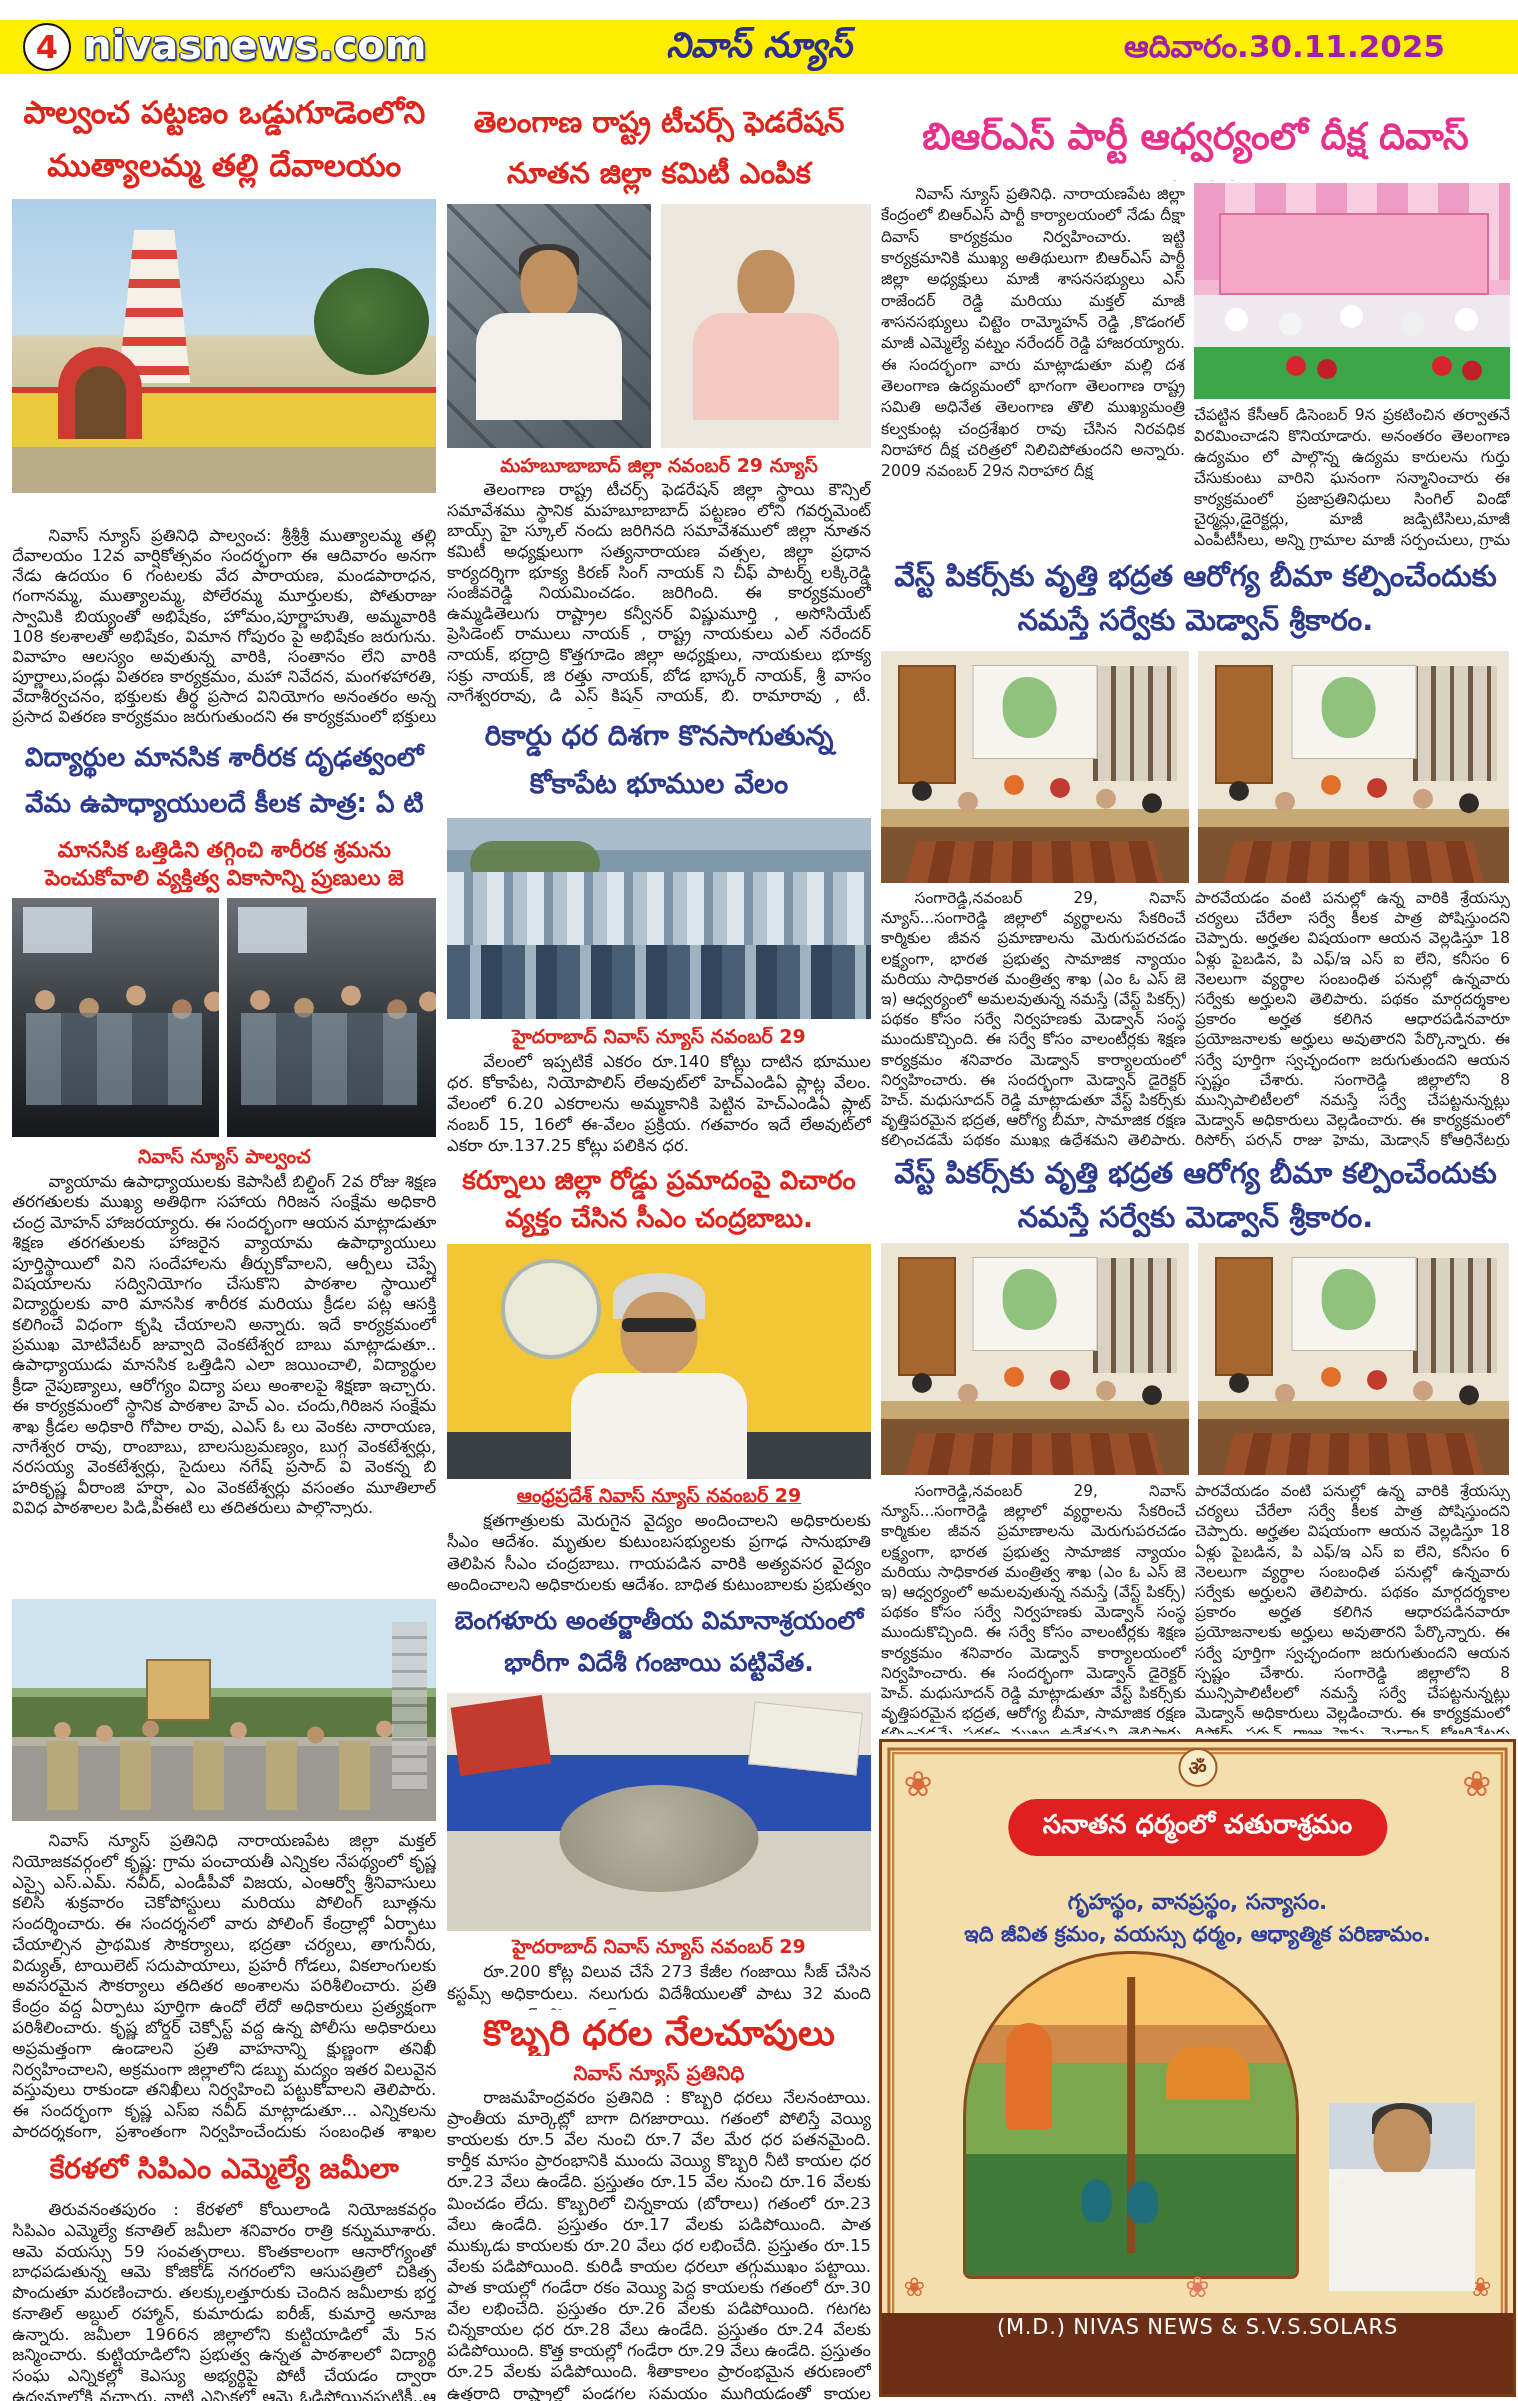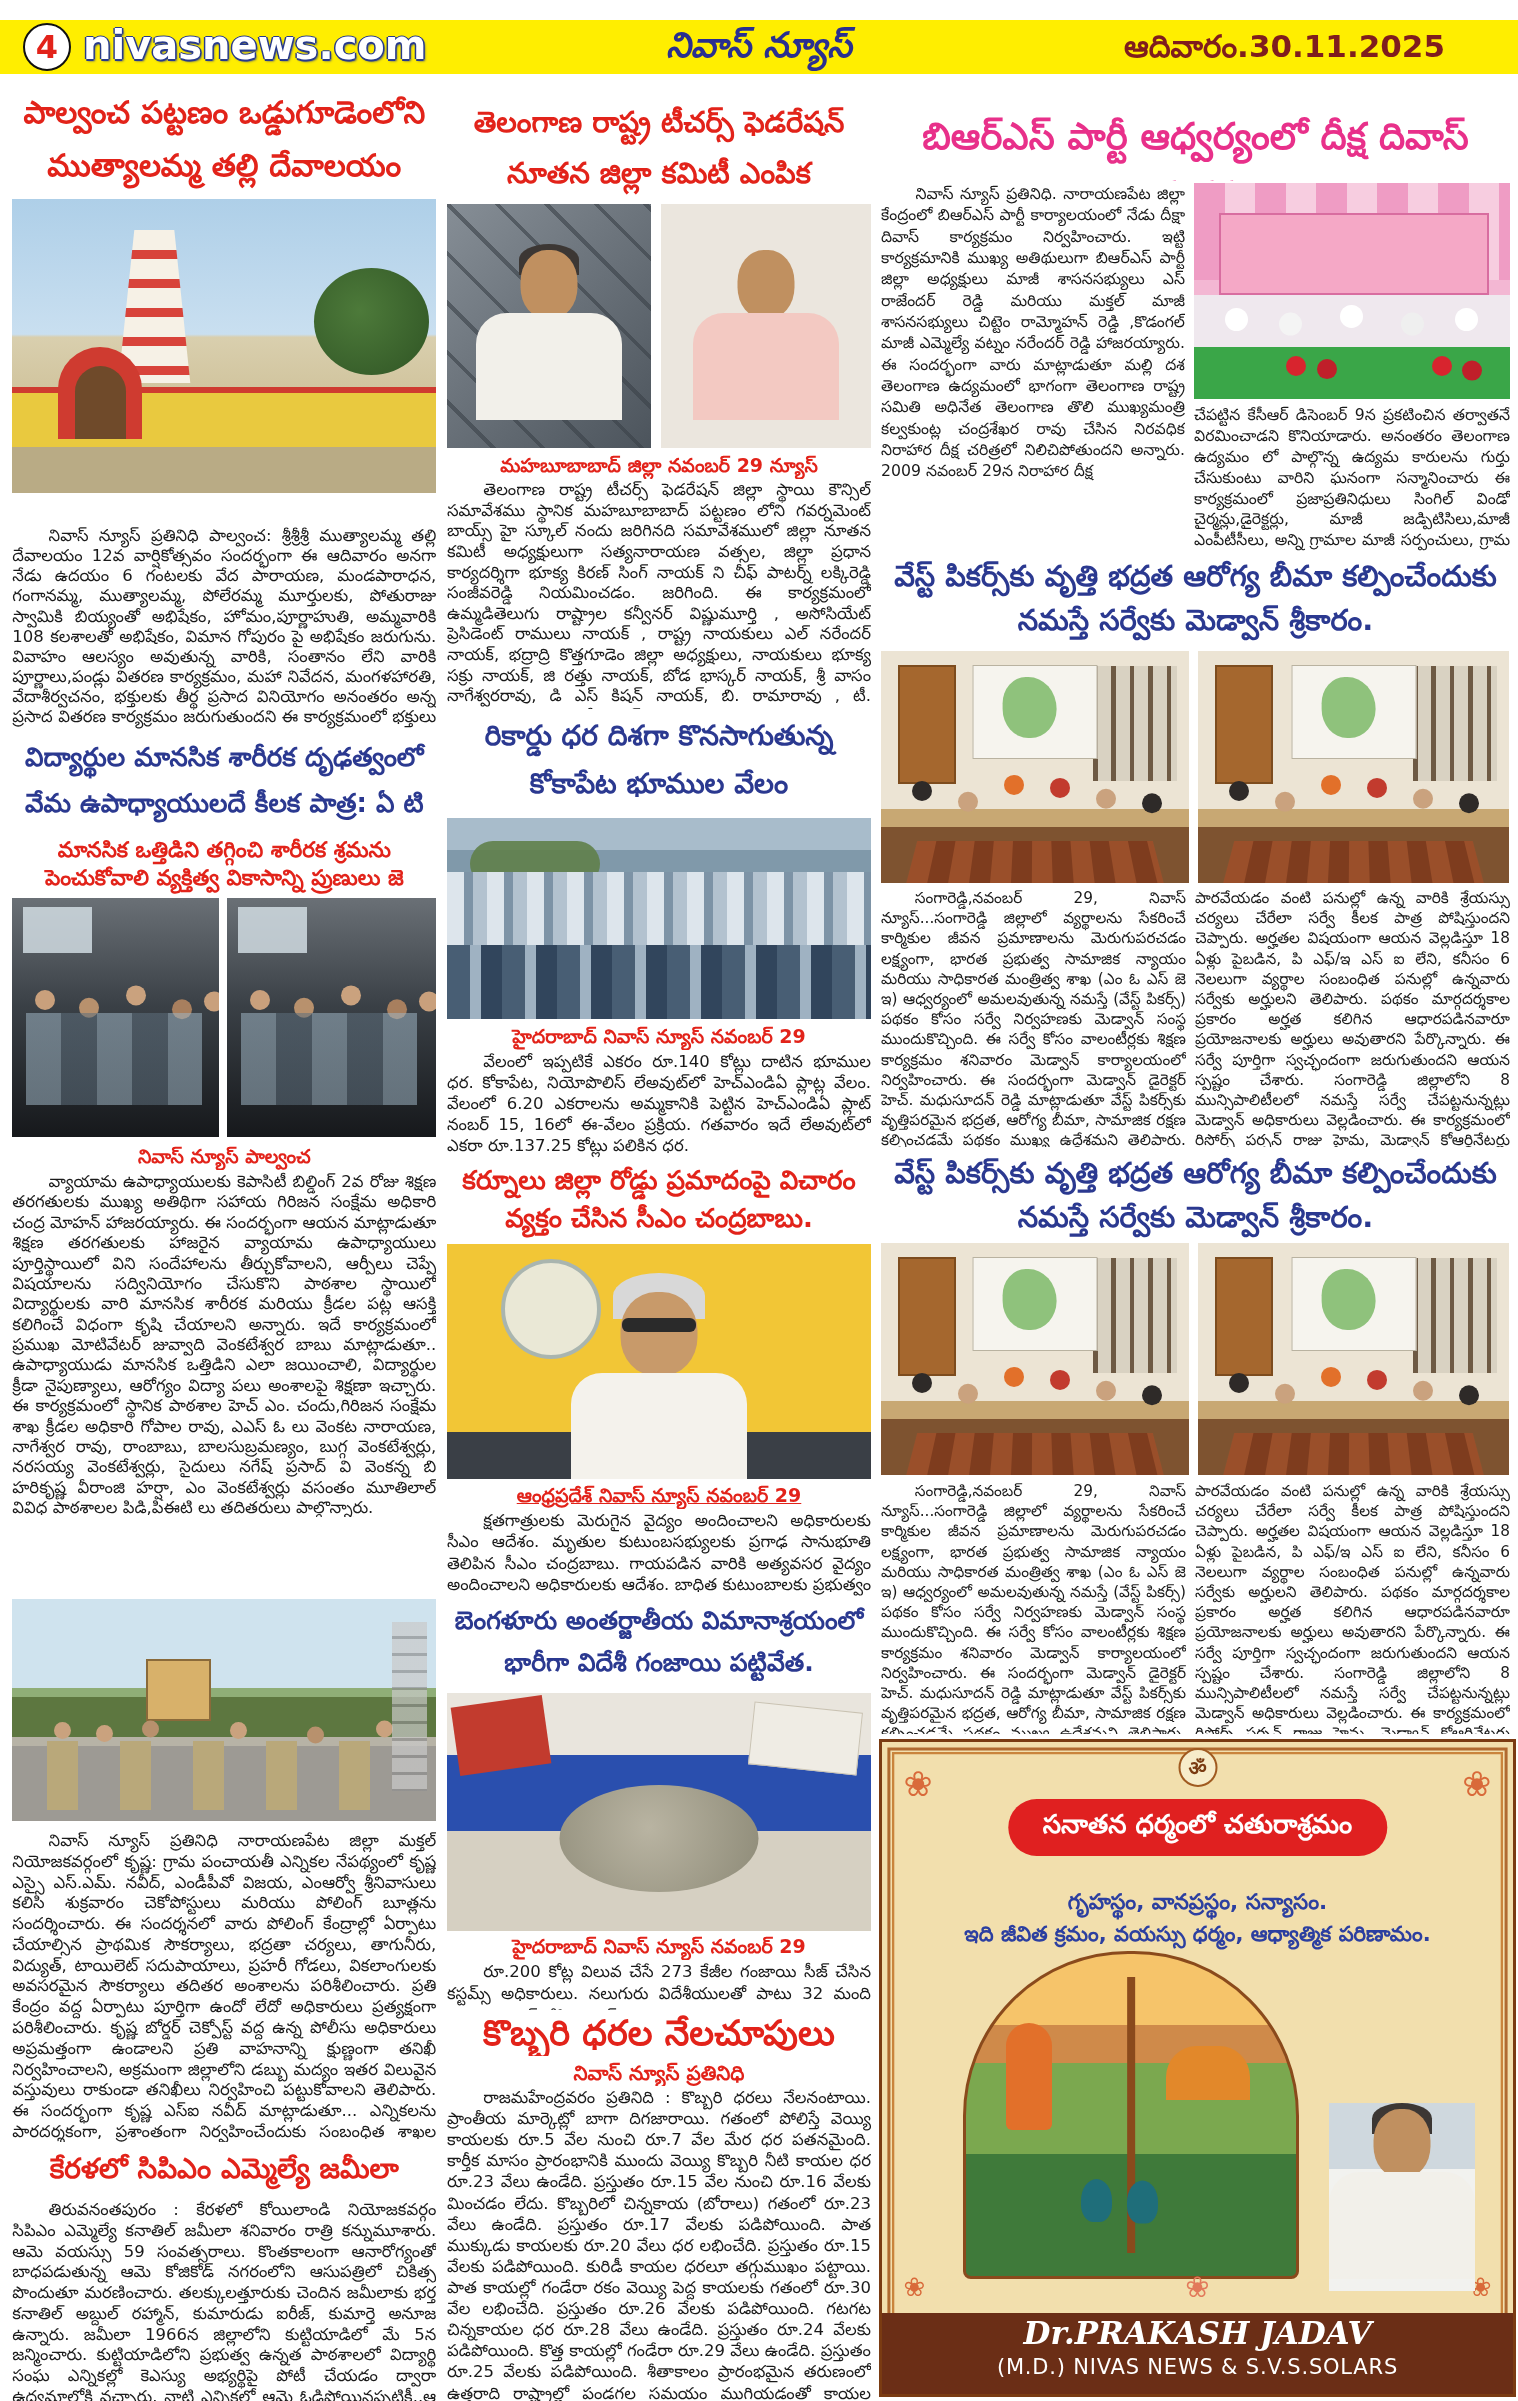--- a/index.html
+++ b/index.html
@@ -7,21 +7,21 @@
         font-family:"DejaVu Sans","Liberation Sans",sans-serif;color:#151515;}
   
   #header{position:absolute;top:20px;left:0;width:1518px;height:54px;background:#ffee00;}
   #pagenum{position:absolute;top:3.1px;left:23px;width:44px;height:44px;border:2.3px solid #111;
            border-radius:50%;background:#fff;color:#e2231a;font-size:32px;font-weight:bold;
            display:flex;align-items:center;justify-content:center;}
   #site{position:absolute;top:1.5px;left:83px;font-size:40px;font-weight:bold;color:#fff;
         text-shadow:-1.5px 0 #273a8c,1.5px 0 #273a8c,0 -1.5px #273a8c,0 1.5px #273a8c,1.5px 1.5px 2.3px #273a8c;}
   #masthead{position:absolute;top:4.6px;left:50%;transform:translateX(-50%);font-size:35px;
         font-weight:bold;font-style:italic;color:#2a2f8f;}
-  #hdate{position:absolute;top:7.7px;right:73px;font-size:31px;font-weight:bold;color:#7f1d1d;}
+  #hdate{position:absolute;top:7.7px;right:73px;font-size:31px;font-weight:bold;color:#a21caf;}
   
   .hl{position:absolute;text-align:center;font-weight:bold;overflow:hidden;}
   .red{color:#e2231a;}
   .blue{color:#2b3990;}
   .magenta{color:#e8308a;}
   .dateline{position:absolute;text-align:center;font-weight:bold;color:#e2231a;overflow:hidden;}
   .body-txt{position:absolute;text-align:justify;color:#1a1a1a;overflow:hidden;}
   .ind{text-indent:2.2em;}
   
   .photo{position:absolute;overflow:hidden;background:#cfcfcf;}
@@ -311,19 +311,18 @@
     </div>
     <div class="man-photo">
       <div class="man" style="left:0;top:6.1px;width:100%;height:100%;">
         <div class="hair"></div>
         <div class="head"></div>
         <div class="shirt"></div>
       </div>
     </div>
     <span class="lotus" style="top:528px;left:50%;transform:translateX(-50%);font-size:29px;color:#e2795a;">❀</span>
     <div class="band">
-      <div class="nm">Dr.PRAKASH JADAV</div>
       <div class="org">(M.D.) NIVAS NEWS &amp; S.V.S.SOLARS</div>
     </div>
   </div>
 
 </div>
 
 
 </body></html>

